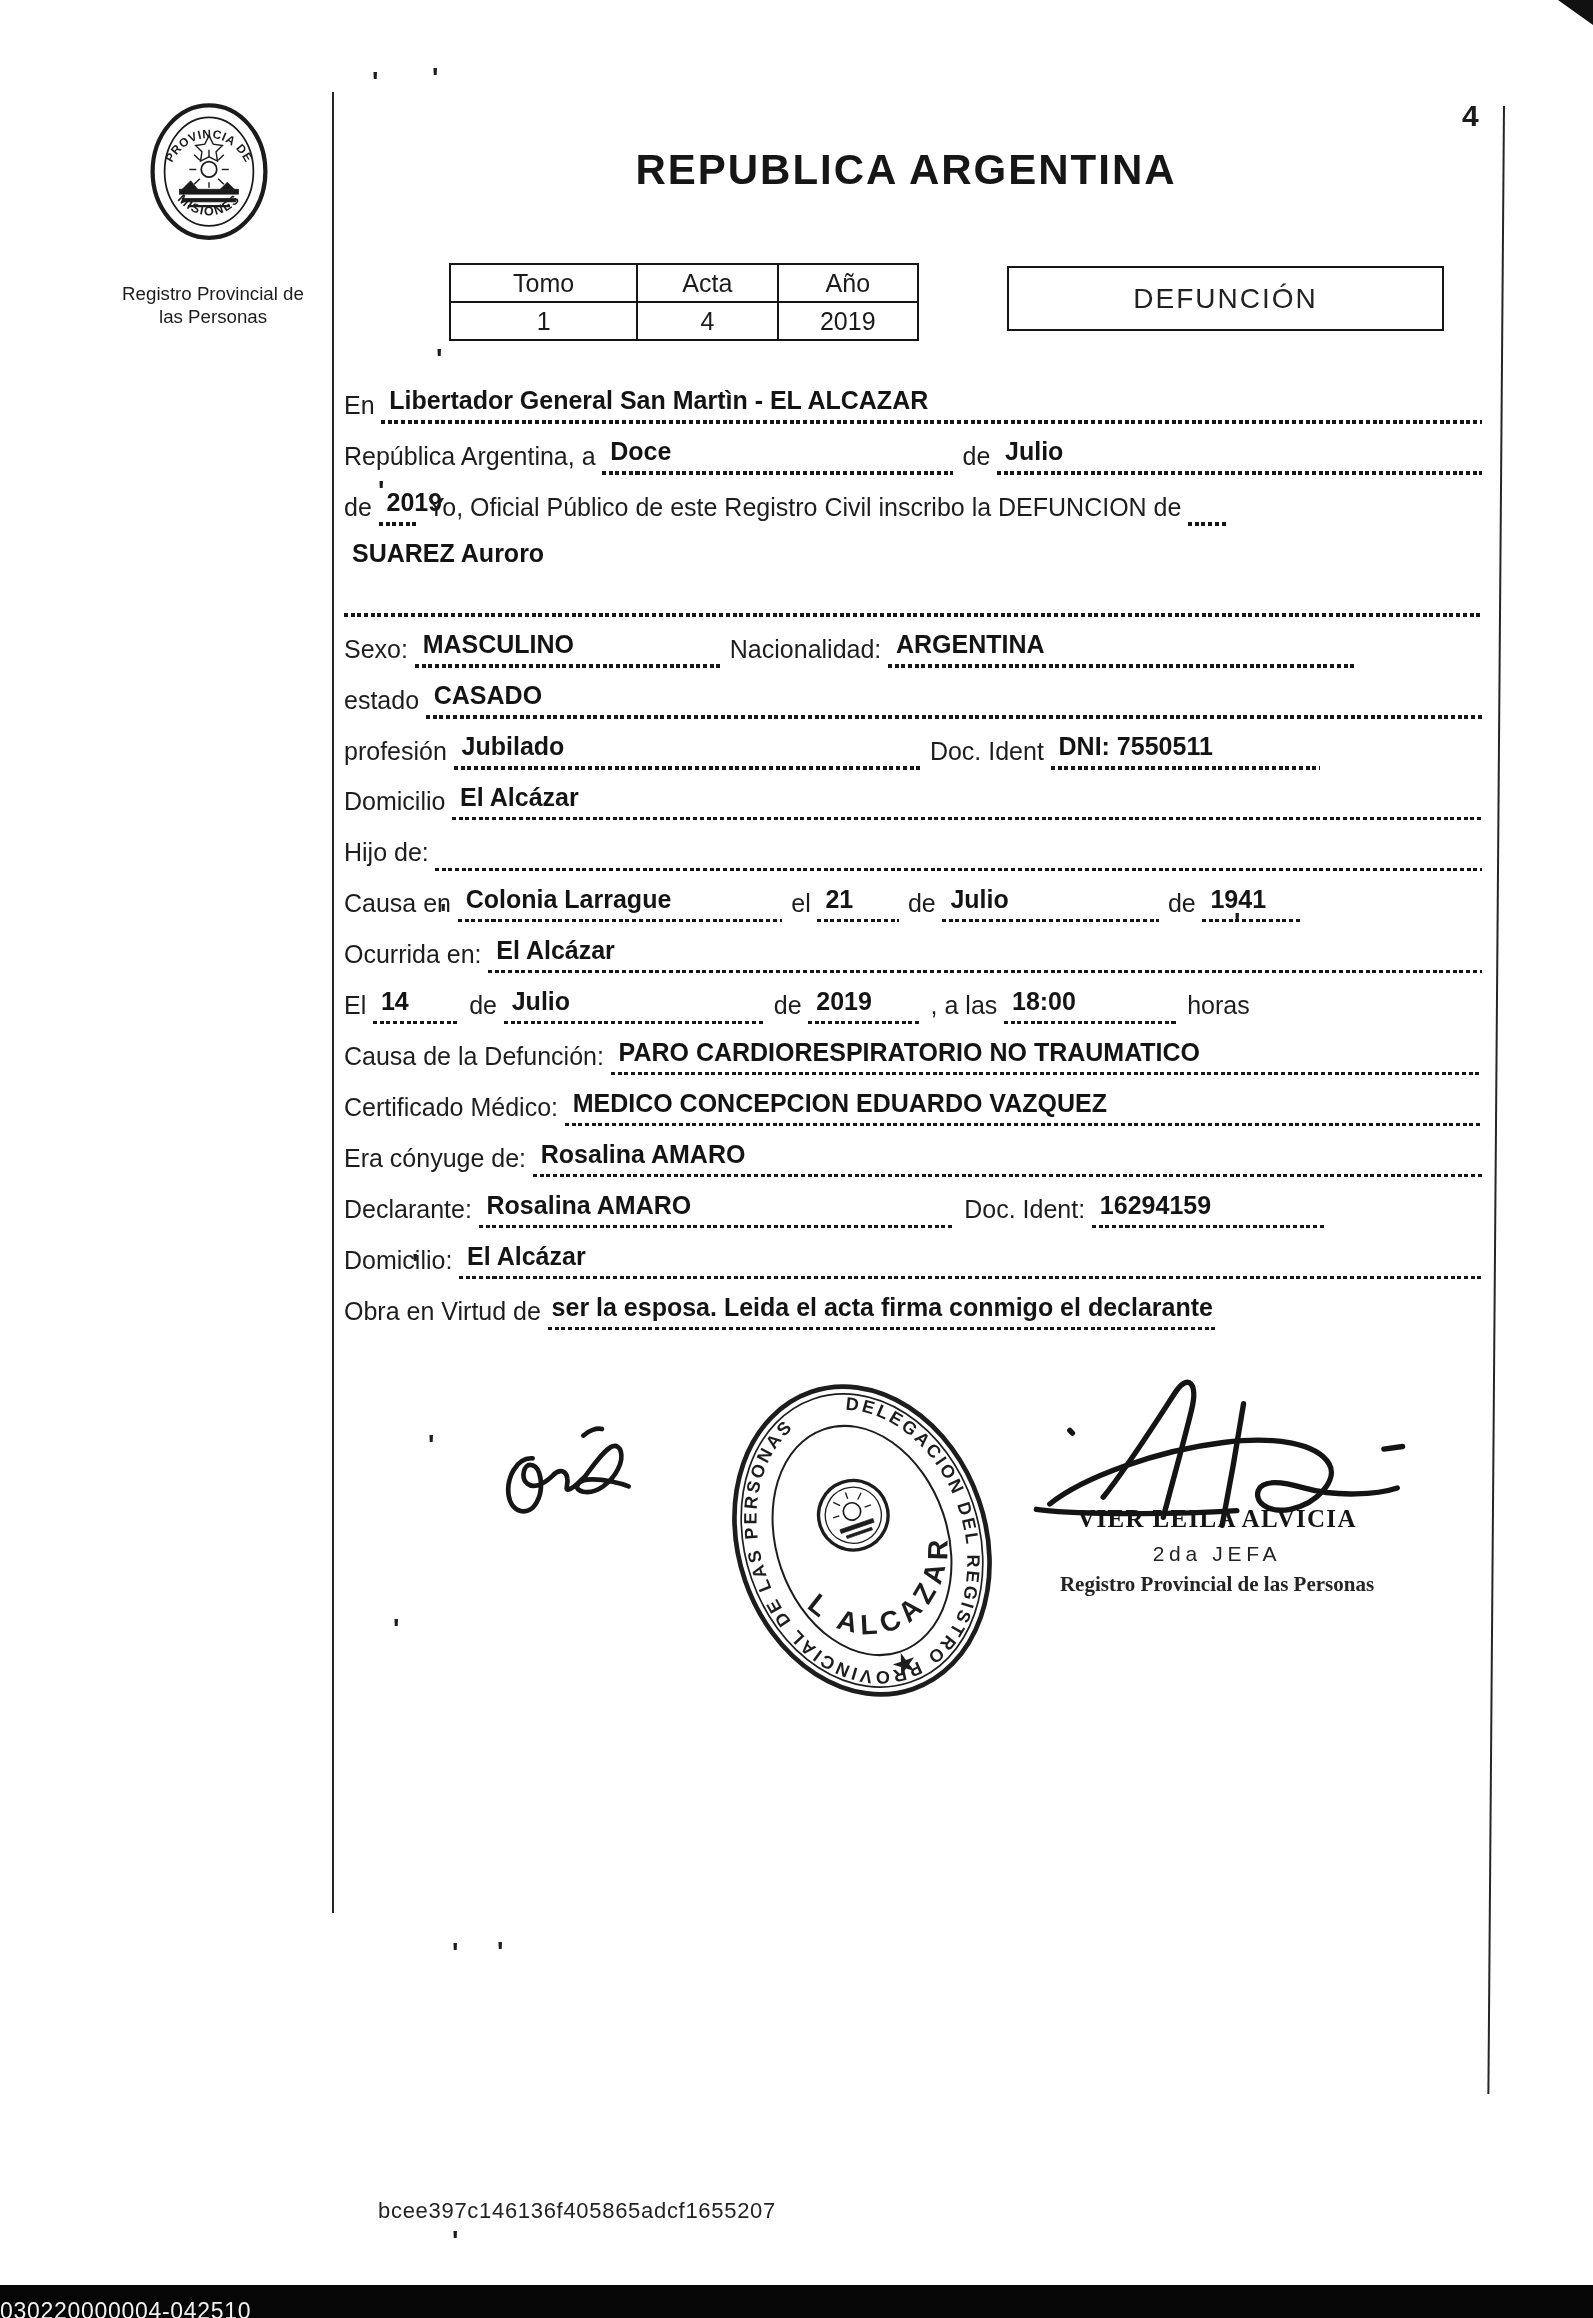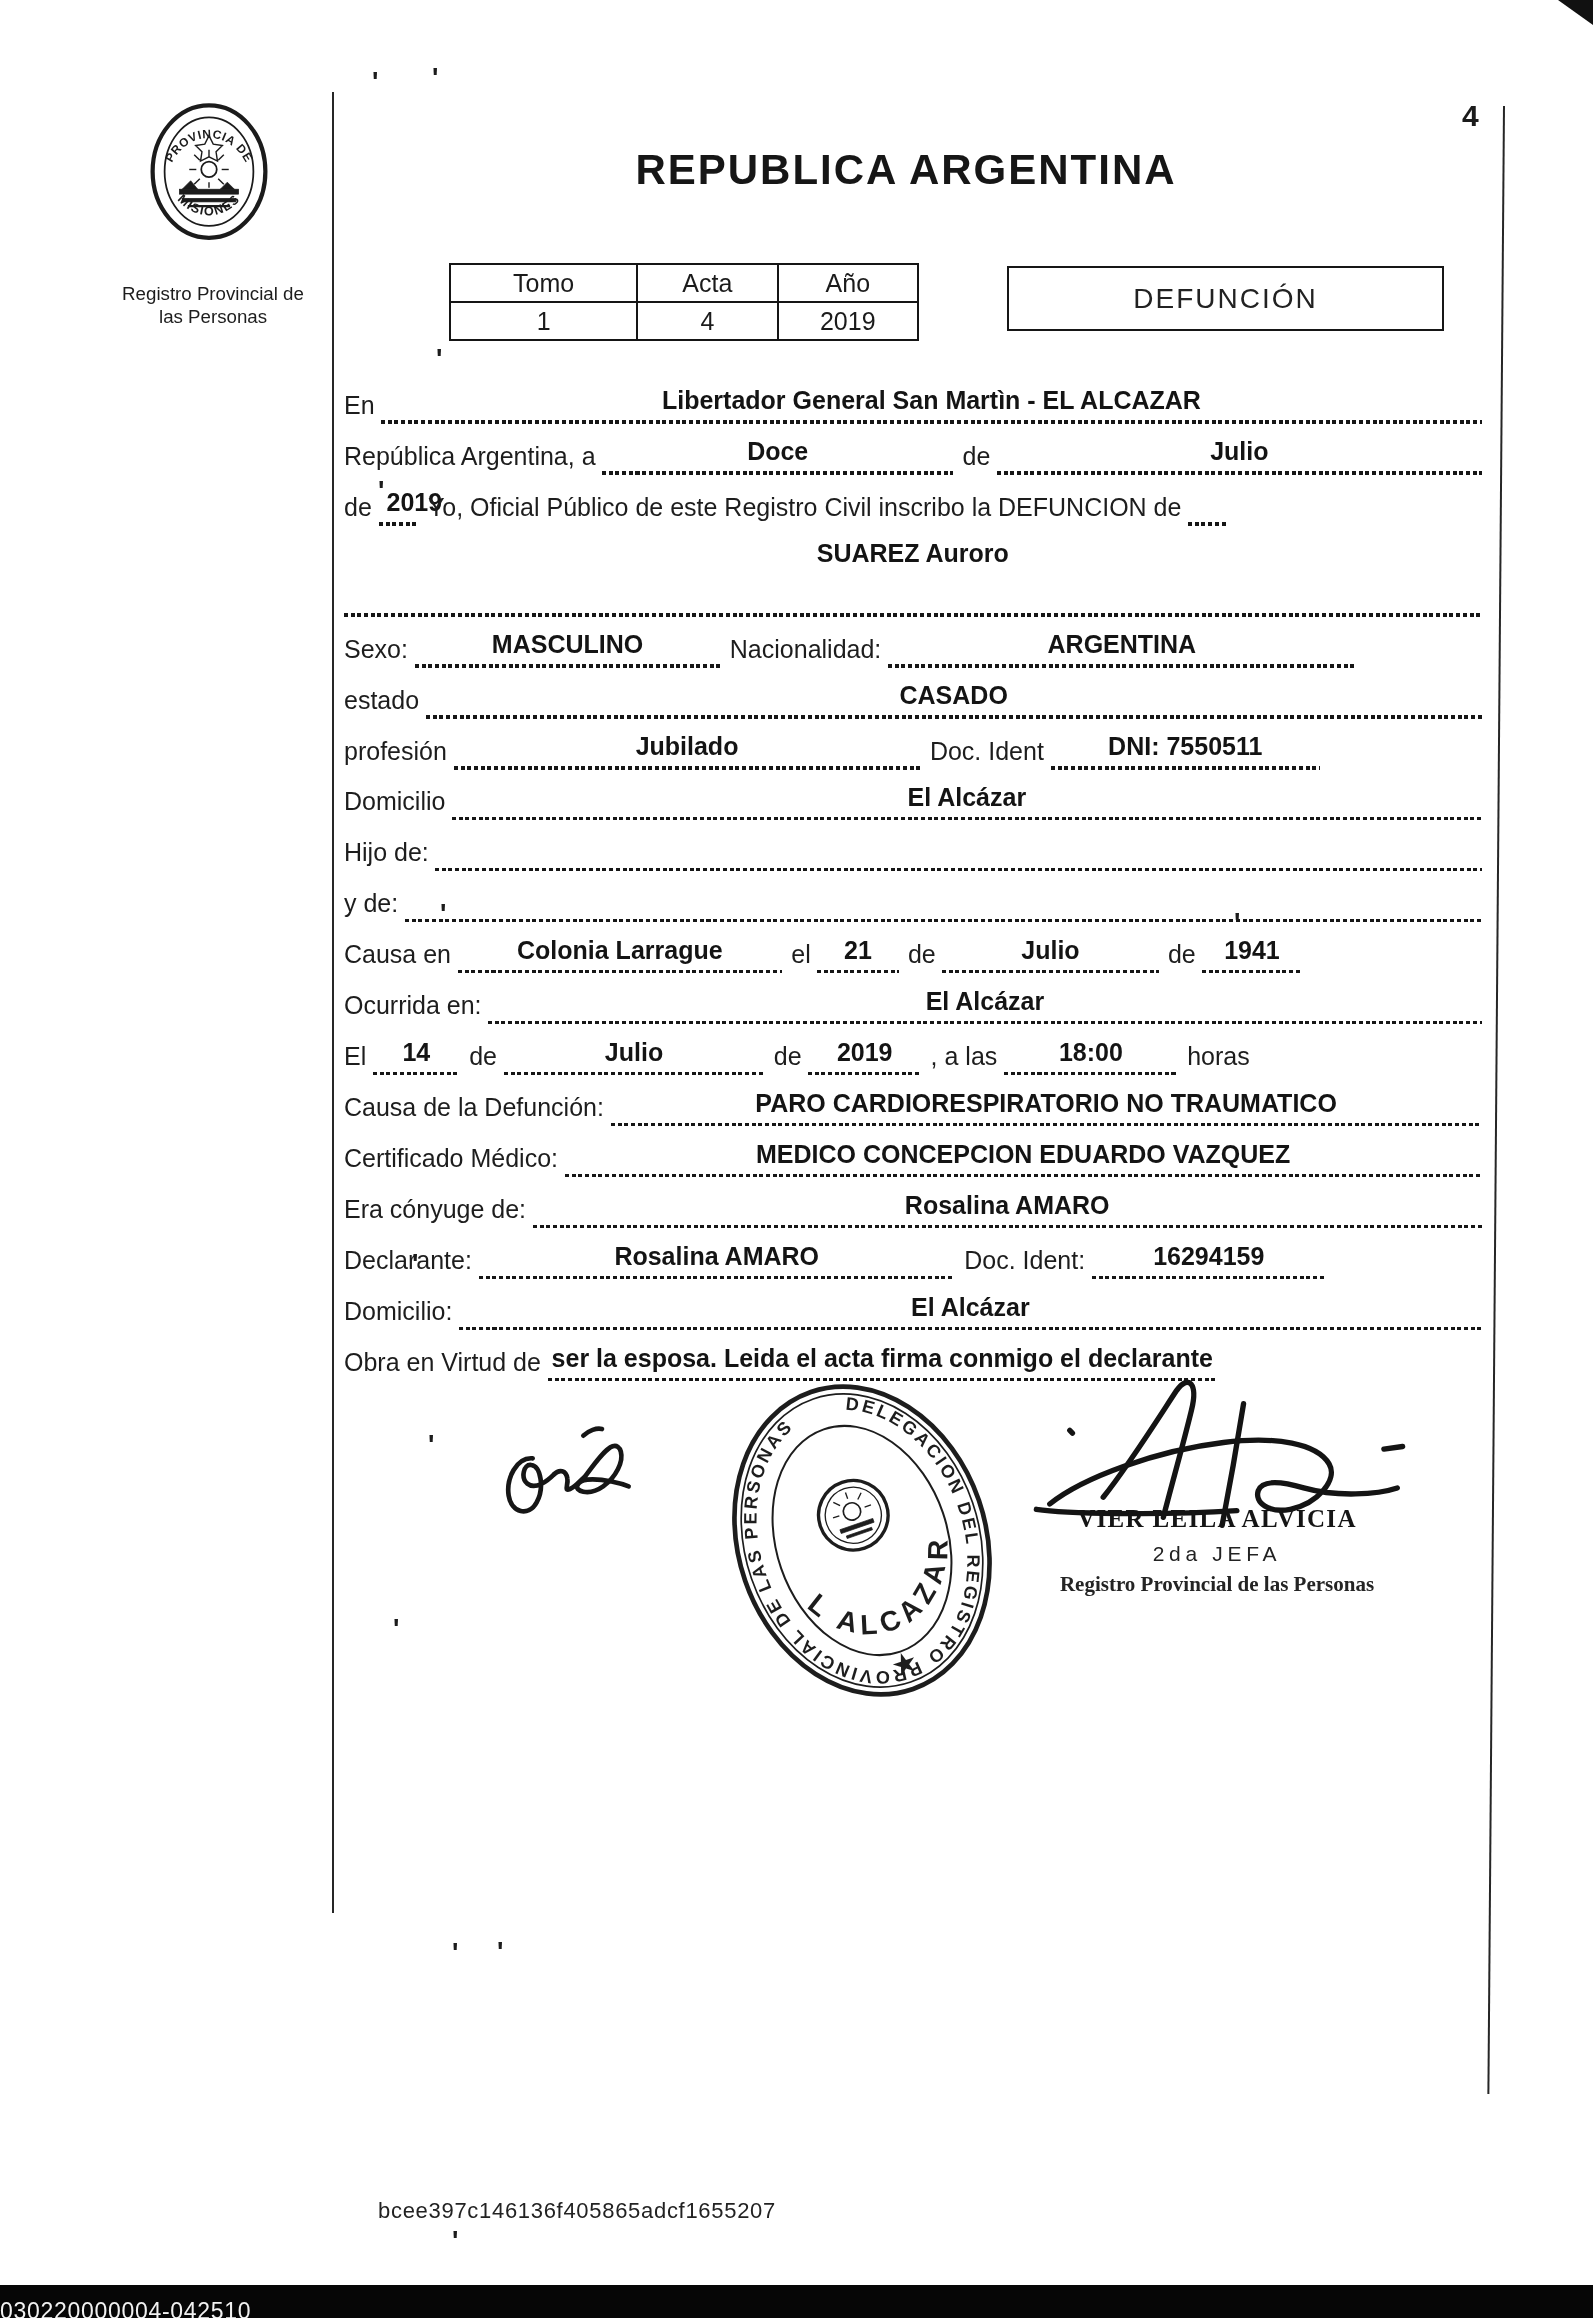--- a/index.html
+++ b/index.html
@@ -31,21 +31,21 @@
   
   .vline{position:absolute;width:2px;background:#262626;}
   .vline.left{left:332px;top:92px;height:1821px;}
   .vline.right{left:1503px;top:106px;height:1988px;transform:rotate(0.45deg);transform-origin:top center;}
   
   .form{position:absolute;left:344px;top:386px;width:1147px;}
   .frow{display:flex;align-items:flex-end;margin-bottom:13.4px;min-height:37px;}
   .flabel{font-size:25px;padding:0 6.7px 4px 0;white-space:pre;flex:0 0 auto;color:#1d1d1d;}
   .ffield{display:flex;flex-direction:column;justify-content:flex-end;flex-grow:1;flex-basis:0;min-width:40px;margin-right:9.4px;}
   .ffield.fit{flex-grow:0;flex-basis:auto;}
-  .fval{font-weight:bold;font-size:25px;text-align:center;line-height:1.12;min-height:31px;padding:0 8px;white-space:nowrap;color:#141414;}
+  .fval{font-weight:bold;font-size:25px;text-align:left;line-height:1.12;min-height:31px;padding:0 8px;white-space:nowrap;color:#141414;}
   .fit .fval{padding:0 4px;}
   .fdots{height:3.3px;margin-top:3.3px;
     background:repeating-linear-gradient(90deg,#161616 0 4px,transparent 4px 6.7px);}
   
   .sig-squiggle{position:absolute;left:498px;top:1417px;}
   .stamp{position:absolute;left:705px;top:1360px;}
   .sig-main{position:absolute;left:1023px;top:1350px;}
   .signer{position:absolute;left:1003px;top:1505px;width:428px;text-align:center;color:#151515;}
   .signer .name{font-family:"Liberation Serif","DejaVu Serif",serif;font-weight:bold;font-size:25px;letter-spacing:1.3px;}
   .signer .role{font-size:21px;letter-spacing:4.7px;margin-top:9.4px;color:#222;}
@@ -204,27 +204,20 @@
         </span>
       </div>
       <div class="frow">
         <span class="flabel">Hijo de:</span>
         <span class="ffield" style="flex-grow: 1;">
           <span class="fval"></span>
           <span class="fdots"></span>
         </span>
       </div>
       <div class="frow">
-        <span class="flabel">y de:</span>
-        <span class="ffield" style="flex-grow: 1;">
-          <span class="fval"></span>
-          <span class="fdots"></span>
-        </span>
-      </div>
-      <div class="frow">
         <span class="flabel">Causa en</span>
         <span class="ffield" style="flex-grow: 0.36;">
           <span class="fval">Colonia Larrague</span>
           <span class="fdots"></span>
         </span>
         <span class="flabel">el</span>
         <span class="ffield" style="flex-grow: 0.09;">
           <span class="fval">21</span>
           <span class="fdots"></span>
         </span>

